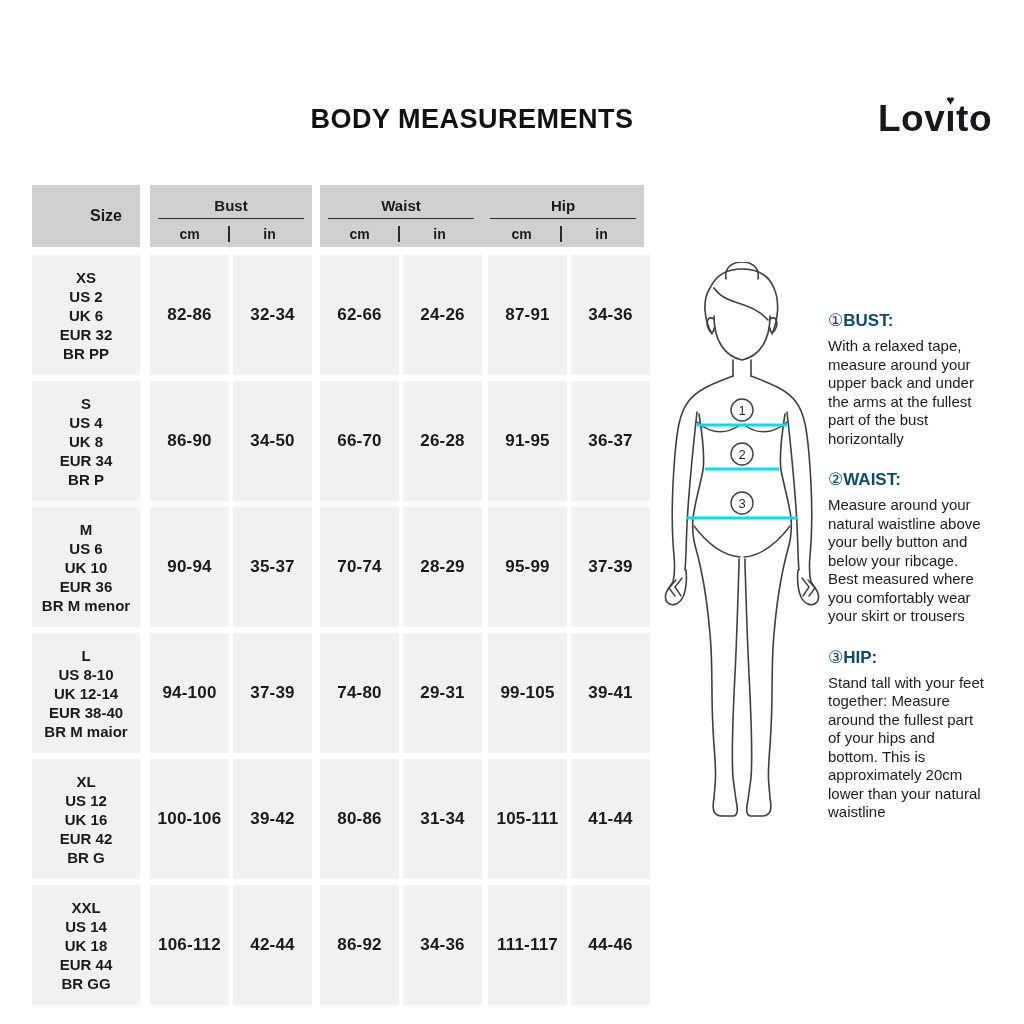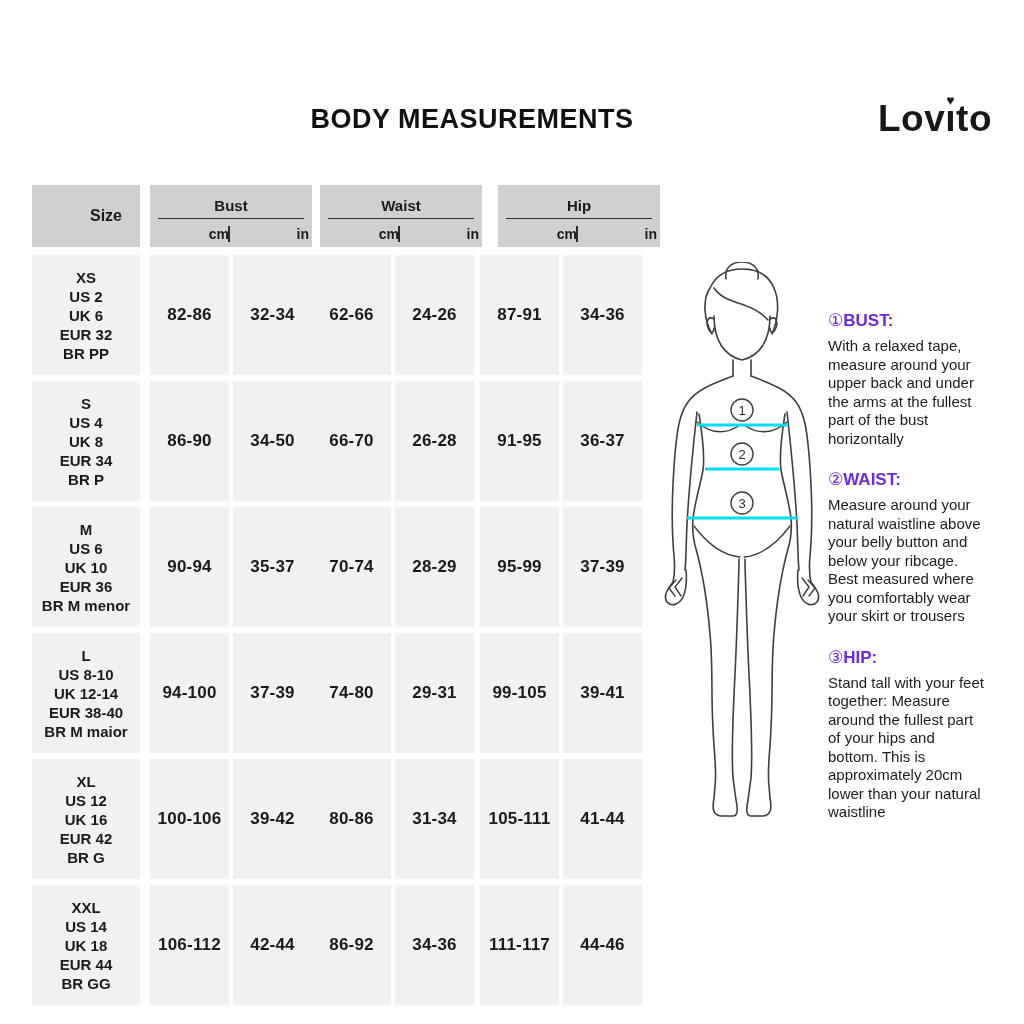--- a/index.html
+++ b/index.html
@@ -15,51 +15,51 @@
   .logo-i { position:relative; display:inline-block; }
   .logo-heart { position:absolute; top:-5px; left:50%; transform:translateX(-50%);
                 font-size:14px; line-height:1; color:#17171c; }
 
   
   .size-table { position:absolute; left:32px; top:185px; }
   .trow { display:flex; margin-bottom:6px; }
   .c-size { width:108px; margin-right:10px; }
   .c-val  { width:79px; }
   .g1 { margin-right:4px; }
-  .g2 { margin-right:0; }
+  .g2 { margin-right:8px; }
   .g3 { margin-right:6px; }
 
   
   .thead { height:62px; margin-bottom:8px; }
   .thead .c-size { background:#d0d0d0; display:flex; align-items:center; justify-content:center;
                    font-size:16px; font-weight:bold;padding-left:40px; }
   .group-cell { width:162px; background:#d0d0d0; padding-top:11px; }
   .group-cell.gap-a { margin-right:8px; }
-  .group-cell.gap-b { margin-right:16px; }
+  .group-cell.gap-b { margin-right:0; }
   .group-label { text-align:center; font-size:15px; font-weight:bold; line-height:20px; }
   .group-rule { width:146px; height:1px; background:#2b2b2b; margin:2px auto 0; }
   .unit-row { display:flex; align-items:center; height:30px; }
-  .unit { width:79px; text-align:right; font-size:14px; font-weight:bold; }
+  .unit { width:79px; text-align:center; font-size:14px; font-weight:bold; }
   .unit-div { width:2px; height:16px; background:#2b2b2b; margin-left:-1px; }
 
   
   .tbody-row { height:120px; }
   .cell { background:#f1f1f1; display:flex; align-items:center; justify-content:center; }
   .size-cell { font-size:15px; font-weight:bold; line-height:19px; text-align:center;
                white-space:pre-line; }
   .val-cell { font-size:17px; font-weight:bold; letter-spacing:.2px; }
 
   
   .figure-wrap { position:absolute; left:652px; top:262px; width:180px; height:560px; }
   .figure-wrap svg { display:block; width:180px; height:560px; }
 
   
   .guide { position:absolute; left:828px; top:310px; width:158px; }
   .guide-section { margin-bottom:21px; }
-  .guide-head { font-size:17px; font-weight:bold; color:#6d28d9; margin-bottom:6px; }
+  .guide-head { font-size:17px; font-weight:bold; color:#0c4a6e; margin-bottom:6px; }
   .guide-num { font-weight:normal; font-size:17px; }
   .guide-body { font-size:15px; line-height:18.5px; color:#1c1c1c; }
 </style>
 </head>
 <body>
 
 <div class="page">
 
   <div class="title">BODY MEASUREMENTS</div>
   <div class="logo"><span>Lov</span><span class="logo-i"><span>ı</span><span class="logo-heart">♥</span></span><span>to</span></div>

